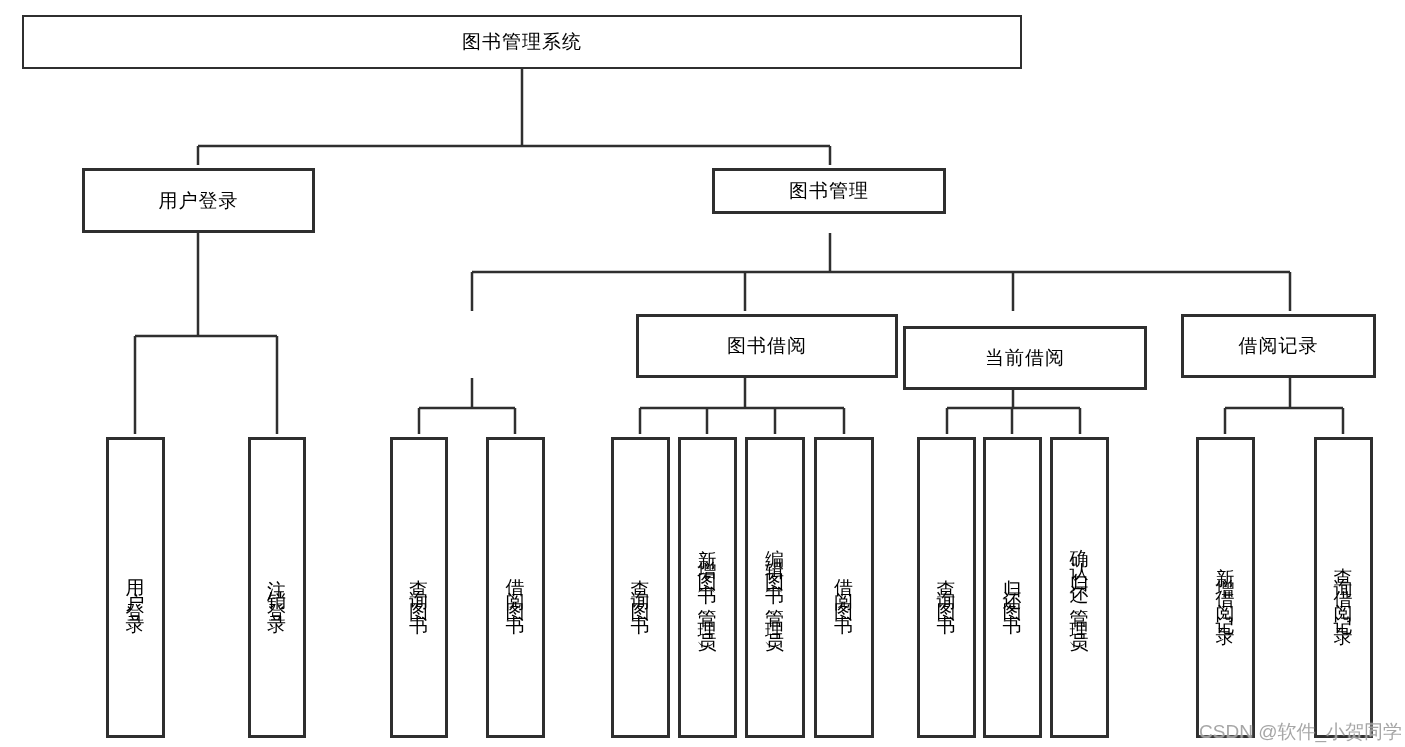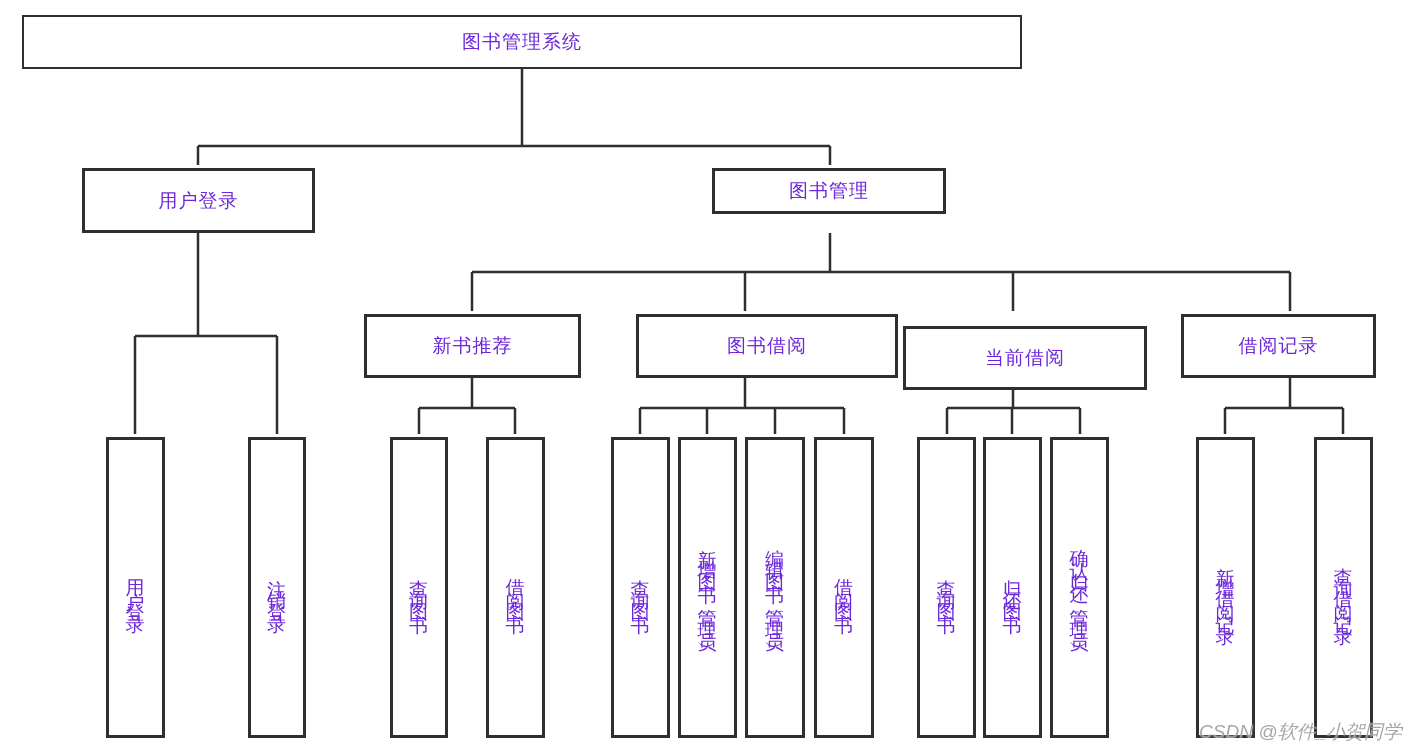--- a/index.html
+++ b/index.html
@@ -13,21 +13,21 @@
   #wires{position:absolute;left:0;top:0;z-index:1;}
   .box{
     position:absolute;
     box-sizing:border-box;
     border:3px solid #2f2f2f;
     background:#ffffff;
     display:flex;
     align-items:center;
     justify-content:center;
     z-index:2;
-    color:#6d28d9;
+    color:#000000;
   }
   .box.root{border-width:2px;}
   .box.h span{
     font-size:19px;
     letter-spacing:1px;
     white-space:nowrap;
   }
   .box.v span{
     writing-mode:vertical-rl;
     text-orientation:mixed;
@@ -37,21 +37,20 @@
   }
   #watermark{
     position:absolute;
     right:3px;
     bottom:2px;
     z-index:5;
     font-size:19px;
     color:rgba(150,150,150,0.85);
     text-shadow:0 0 2px #ffffff;
     white-space:nowrap;
-    font-style:italic;
   }
 </style>
 </head>
 <body>
 
 <div id="canvas">
 
   <svg id="wires" width="1405" height="747" viewBox="0 0 1405 747">
     <defs>
       <marker id="arrow" markerUnits="userSpaceOnUse" markerWidth="30" markerHeight="30" refX="0" refY="0" orient="auto">
@@ -106,23 +105,20 @@
     <span>图书管理系统</span>
   </div>
 
   <div class="box h" style="left:82px;top:168px;width:233px;height:65px">
     <span>用户登录</span>
   </div>
   <div class="box h" style="left:712px;top:168px;width:234px;height:46px">
     <span>图书管理</span>
   </div>
 
-  <div class="box h" style="left:364px;top:314px;width:217px;height:64px">
-    <span>新书推荐</span>
-  </div>
   <div class="box h" style="left:636px;top:314px;width:262px;height:64px">
     <span>图书借阅</span>
   </div>
   <div class="box h" style="left:903px;top:326px;width:244px;height:64px">
     <span>当前借阅</span>
   </div>
   <div class="box h" style="left:1181px;top:314px;width:195px;height:64px">
     <span>借阅记录</span>
   </div>
 

